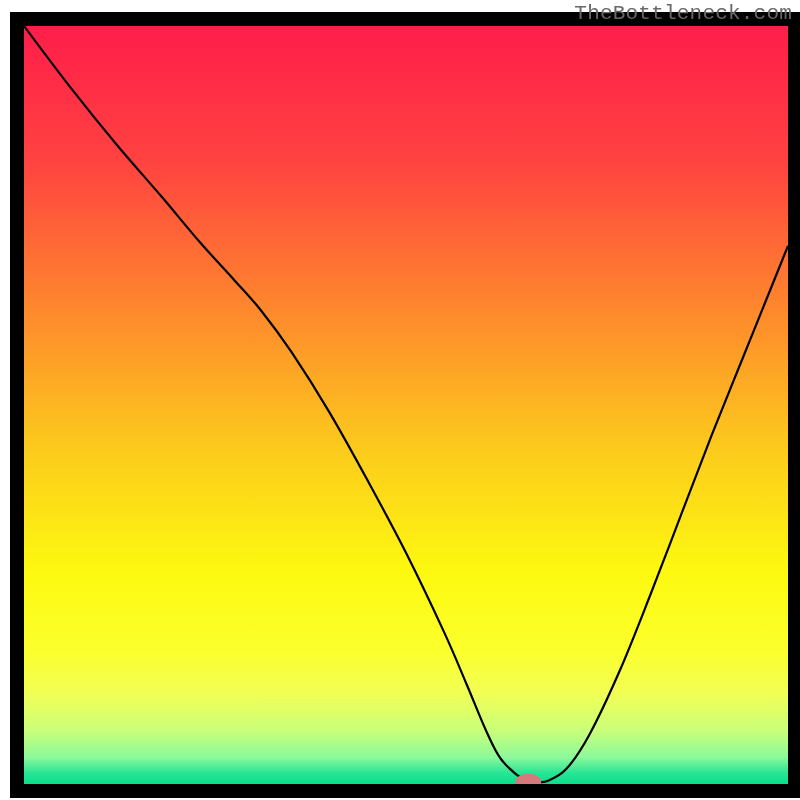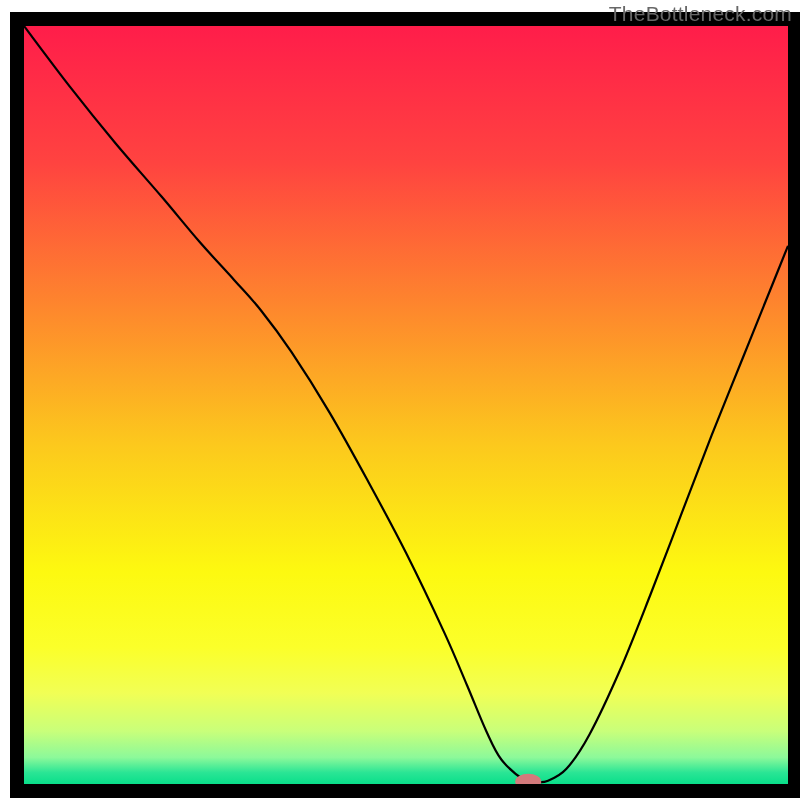--- a/index.html
+++ b/index.html
@@ -6,21 +6,21 @@
   html, body { width: 800px; height: 800px; overflow: hidden; background: #fff; }
   .chart-container {
     position: relative;
     width: 800px;
     height: 800px;
   }
   .watermark {
     position: absolute;
     top: 2px;
     right: 8px;
-    font-family: Liberation Sans, sans-serif;
+    font-family: Liberation Mono, monospace;
     font-size: 21px;
     color: #686868;
     font-weight: 400;
     letter-spacing: 0.2px;
     z-index: 10;
   }
   svg.plot {
     position: absolute;
     left: 0;
     top: 0;

